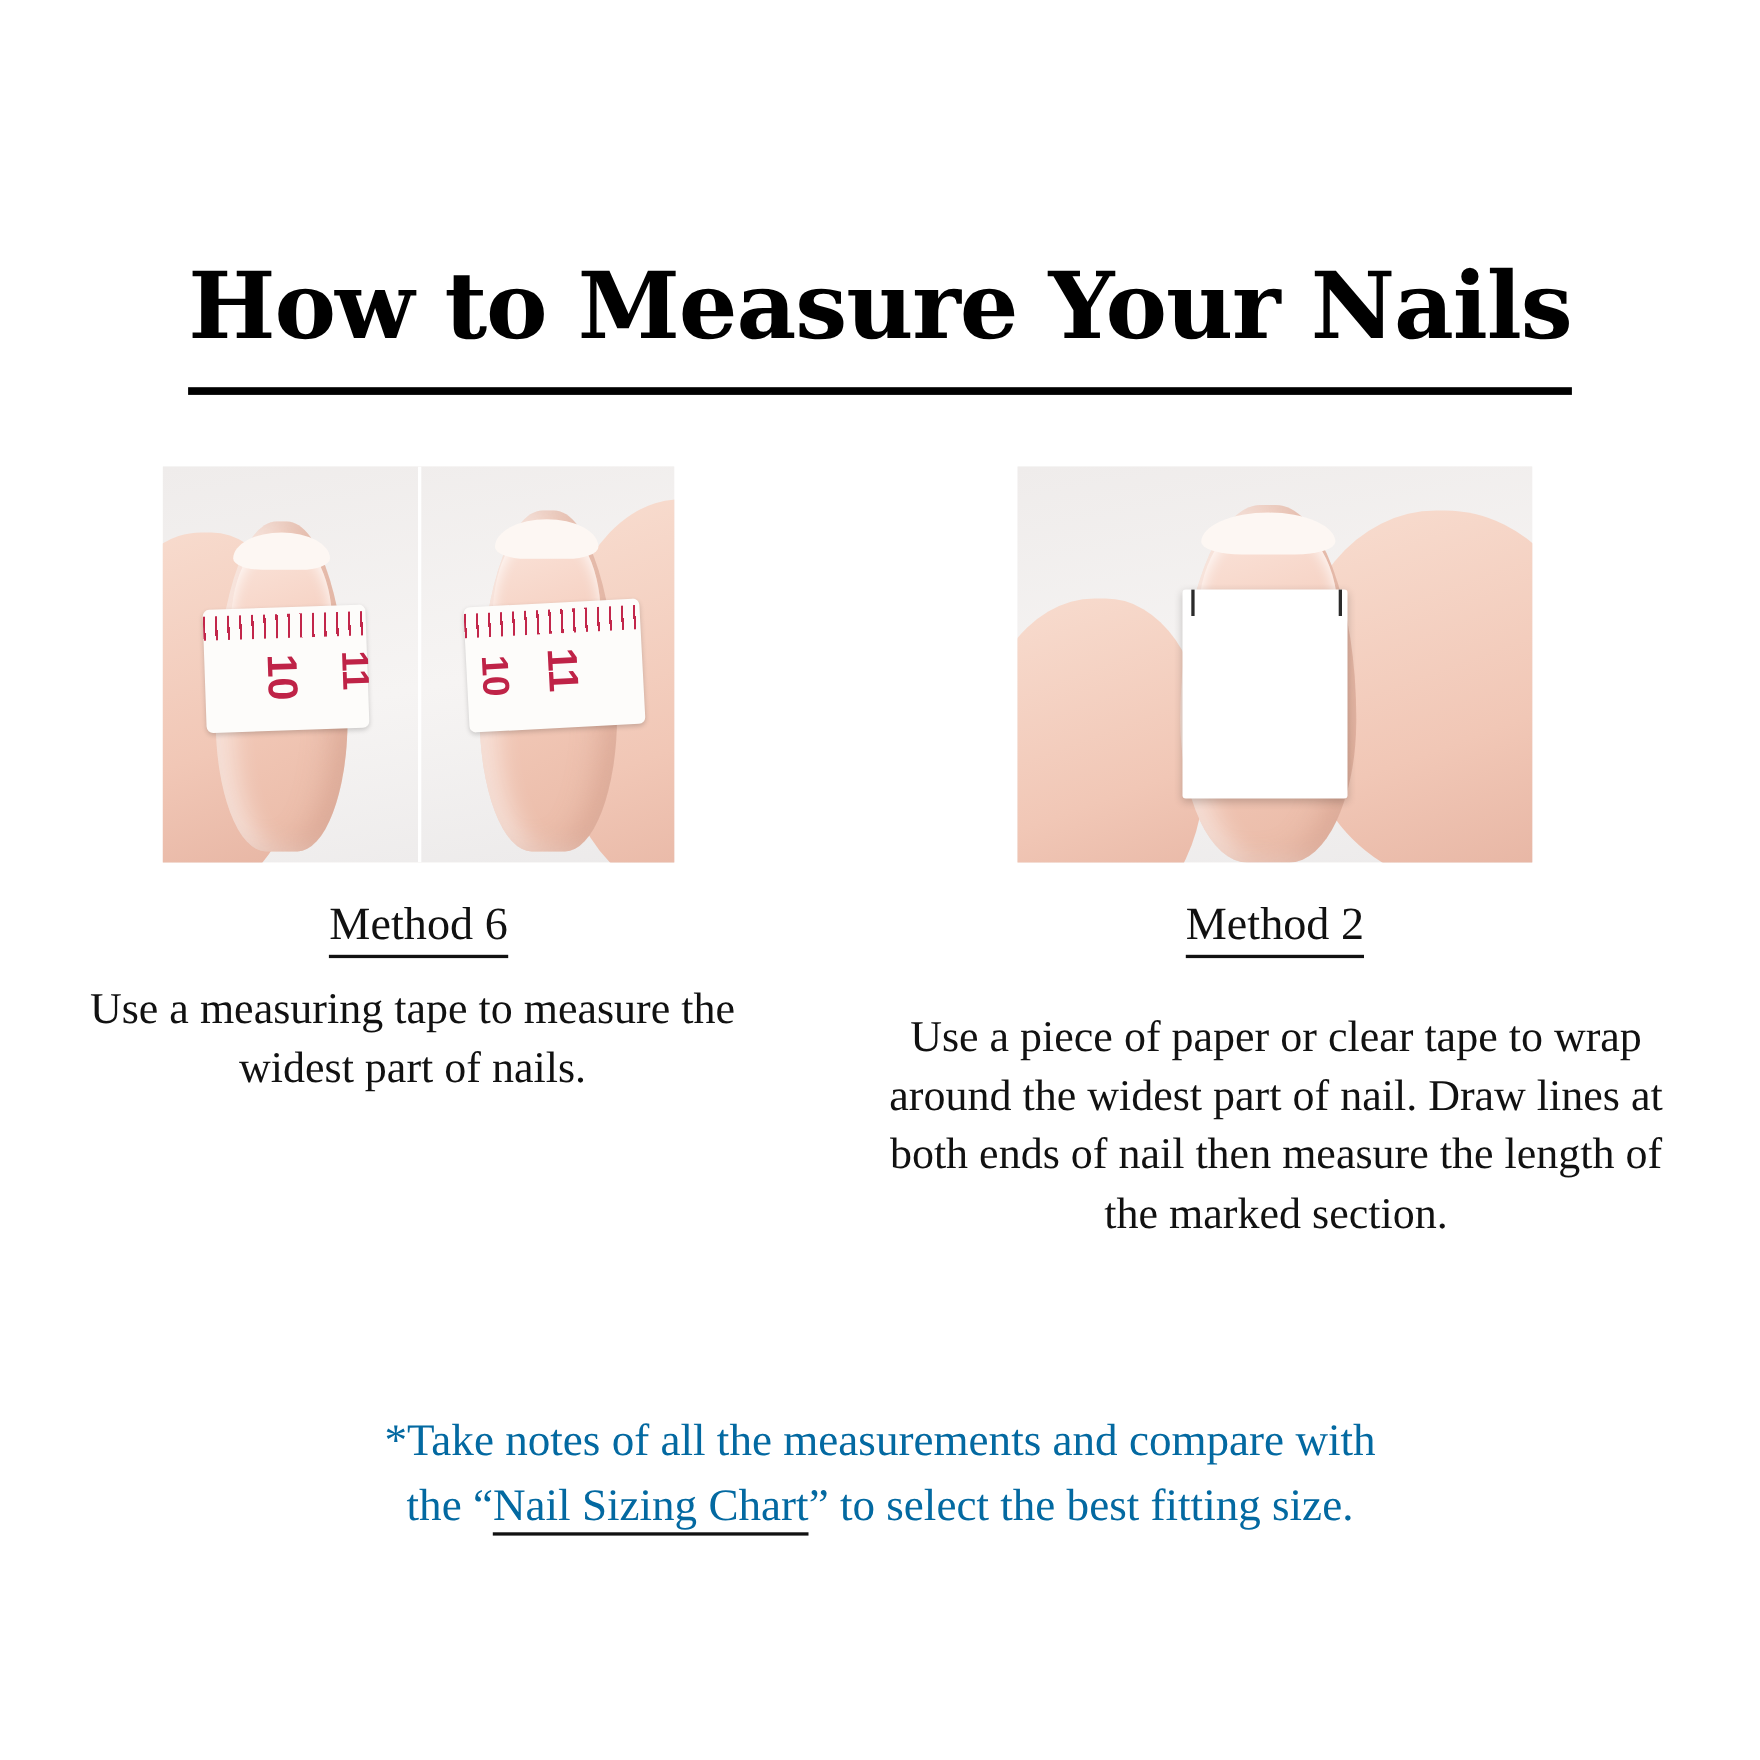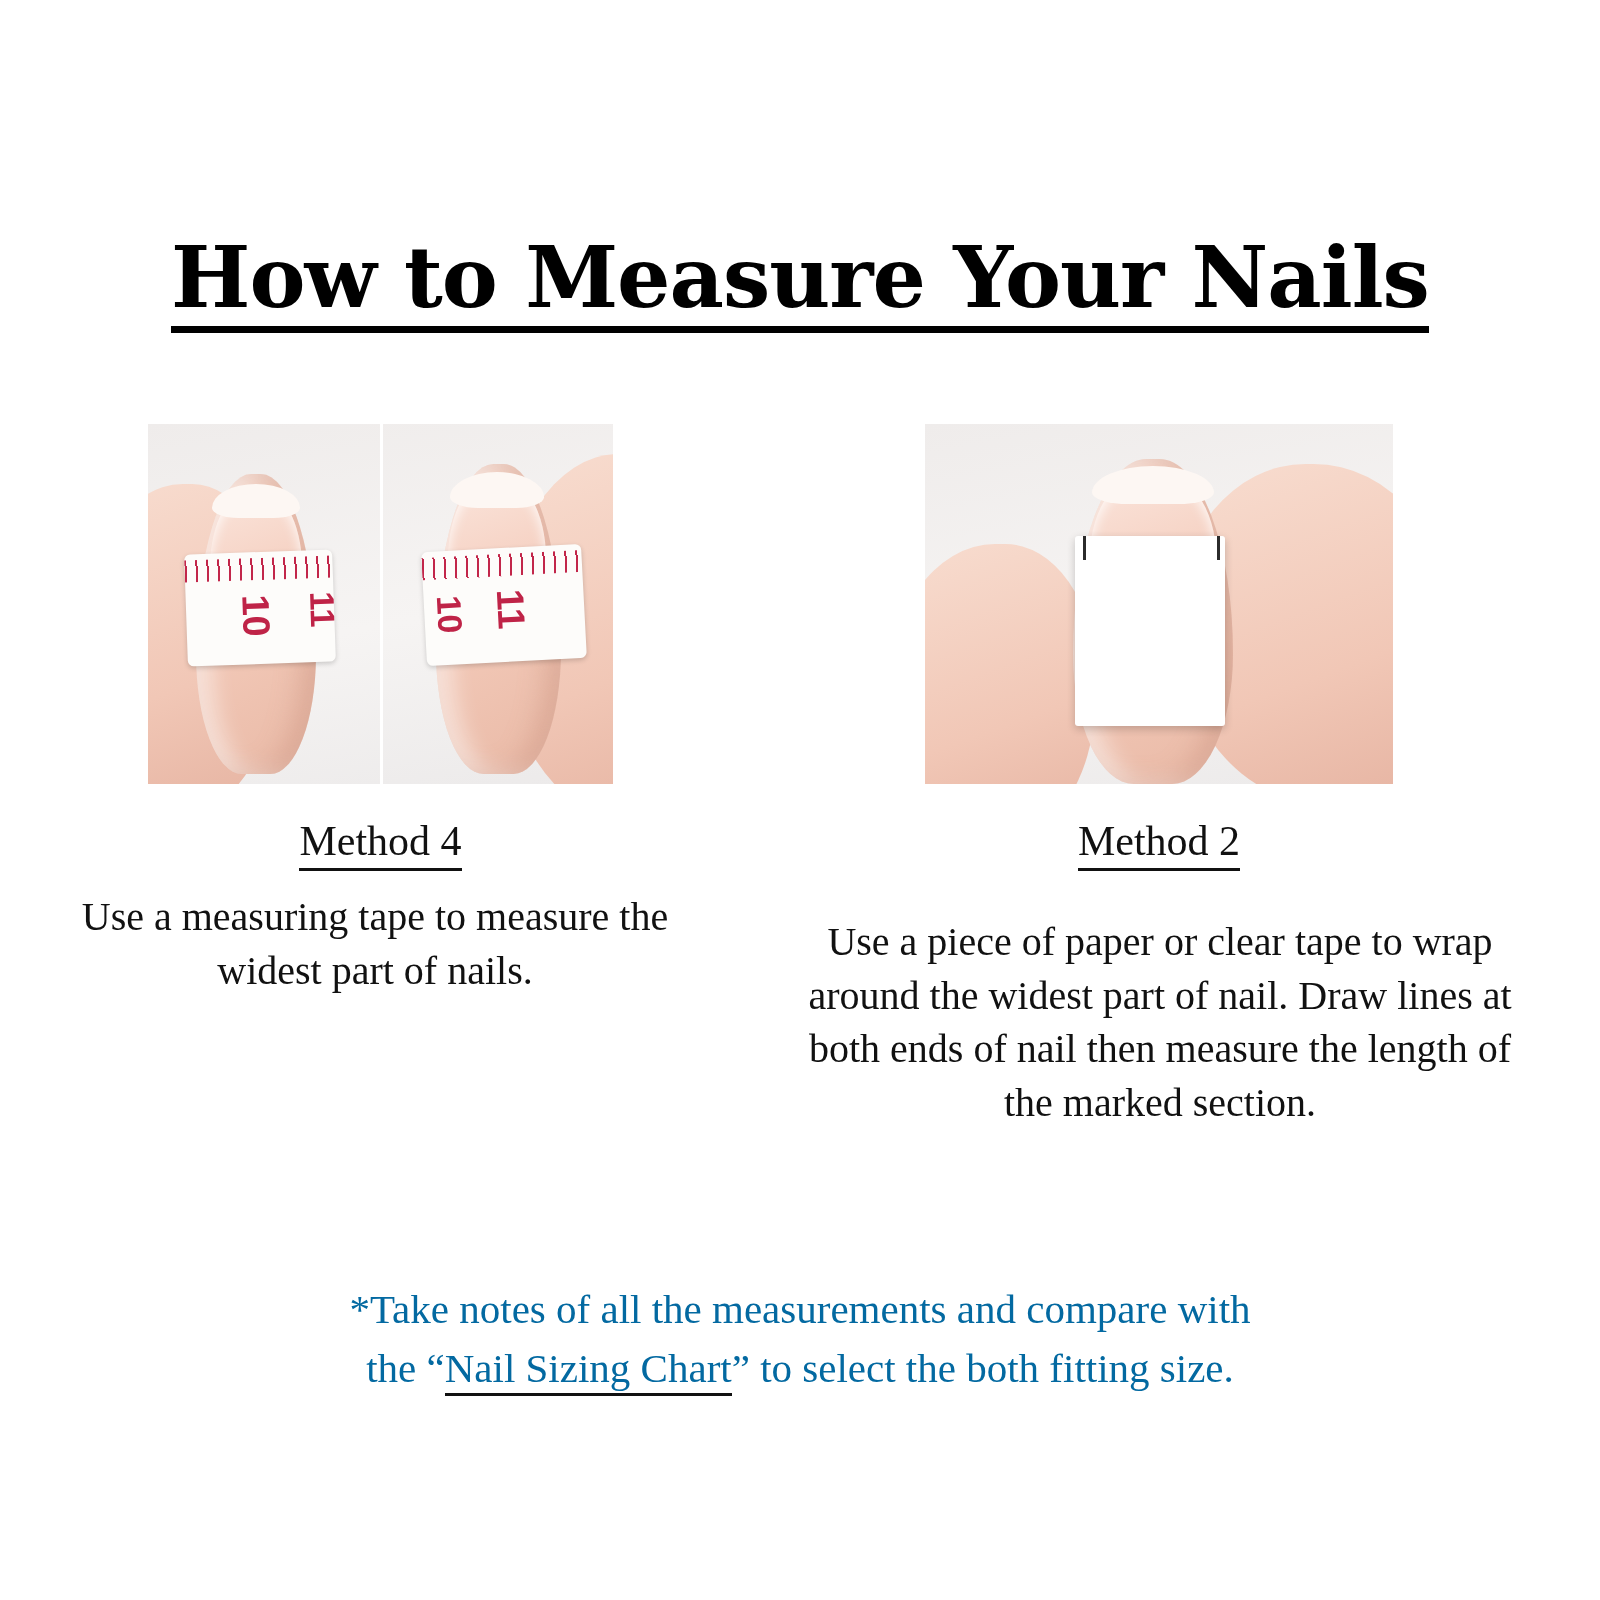--- a/index.html
+++ b/index.html
@@ -30,21 +30,21 @@
     text-align: center;
   }
   .title {
     display: inline-block;
     font-family: "DejaVu Serif", serif;
     font-weight: 700;
     font-size: 84px;
     letter-spacing: -1px;
     line-height: 1.0;
     color: #000000;
-    padding-bottom: 6px;
+    padding-bottom: 32px;
     border-bottom: 7px solid #000000;
     white-space: nowrap;
   }
 
   
   .photos {
     position: absolute;
     top: 424px;
     left: 0;
     width: 1600px;
@@ -224,29 +224,29 @@
       <div class="nail-tip" style="left:167px; top:42px; width:122px; height:38px;"></div>
 
       <div class="paper-strip" style="left:150px; top:112px; width:150px; height:190px; border-radius:3px;">
       </div>
       <div class="mark" style="left:158px; top:112px; height:24px;"></div>
       <div class="mark" style="left:292px; top:112px; height:24px;"></div>
     </div>
   </div>
 
   <div class="method-label m1-label">
-    <span>Method 4</span>
+    <span>Method 6</span>
   </div>
   <div class="method-label m2-label">
     <span>Method 2</span>
   </div>
 
   <div class="method-desc m1-desc">Use a measuring tape to measure the widest part of nails.</div>
   <div class="method-desc m2-desc">Use a piece of paper  or clear tape to wrap around the widest part of nail. Draw lines at both ends of nail then measure the length of the marked section.</div>
 
   <div class="footnote">
     <div>*Take notes of all the measurements and compare with</div>
     <div>
-      <span>the “</span><u>Nail Sizing Chart</u><span>” to select the both fitting size.</span>
+      <span>the “</span><u>Nail Sizing Chart</u><span>” to select the best fitting size.</span>
     </div>
   </div>
 
 </div>
 
 </body></html>

